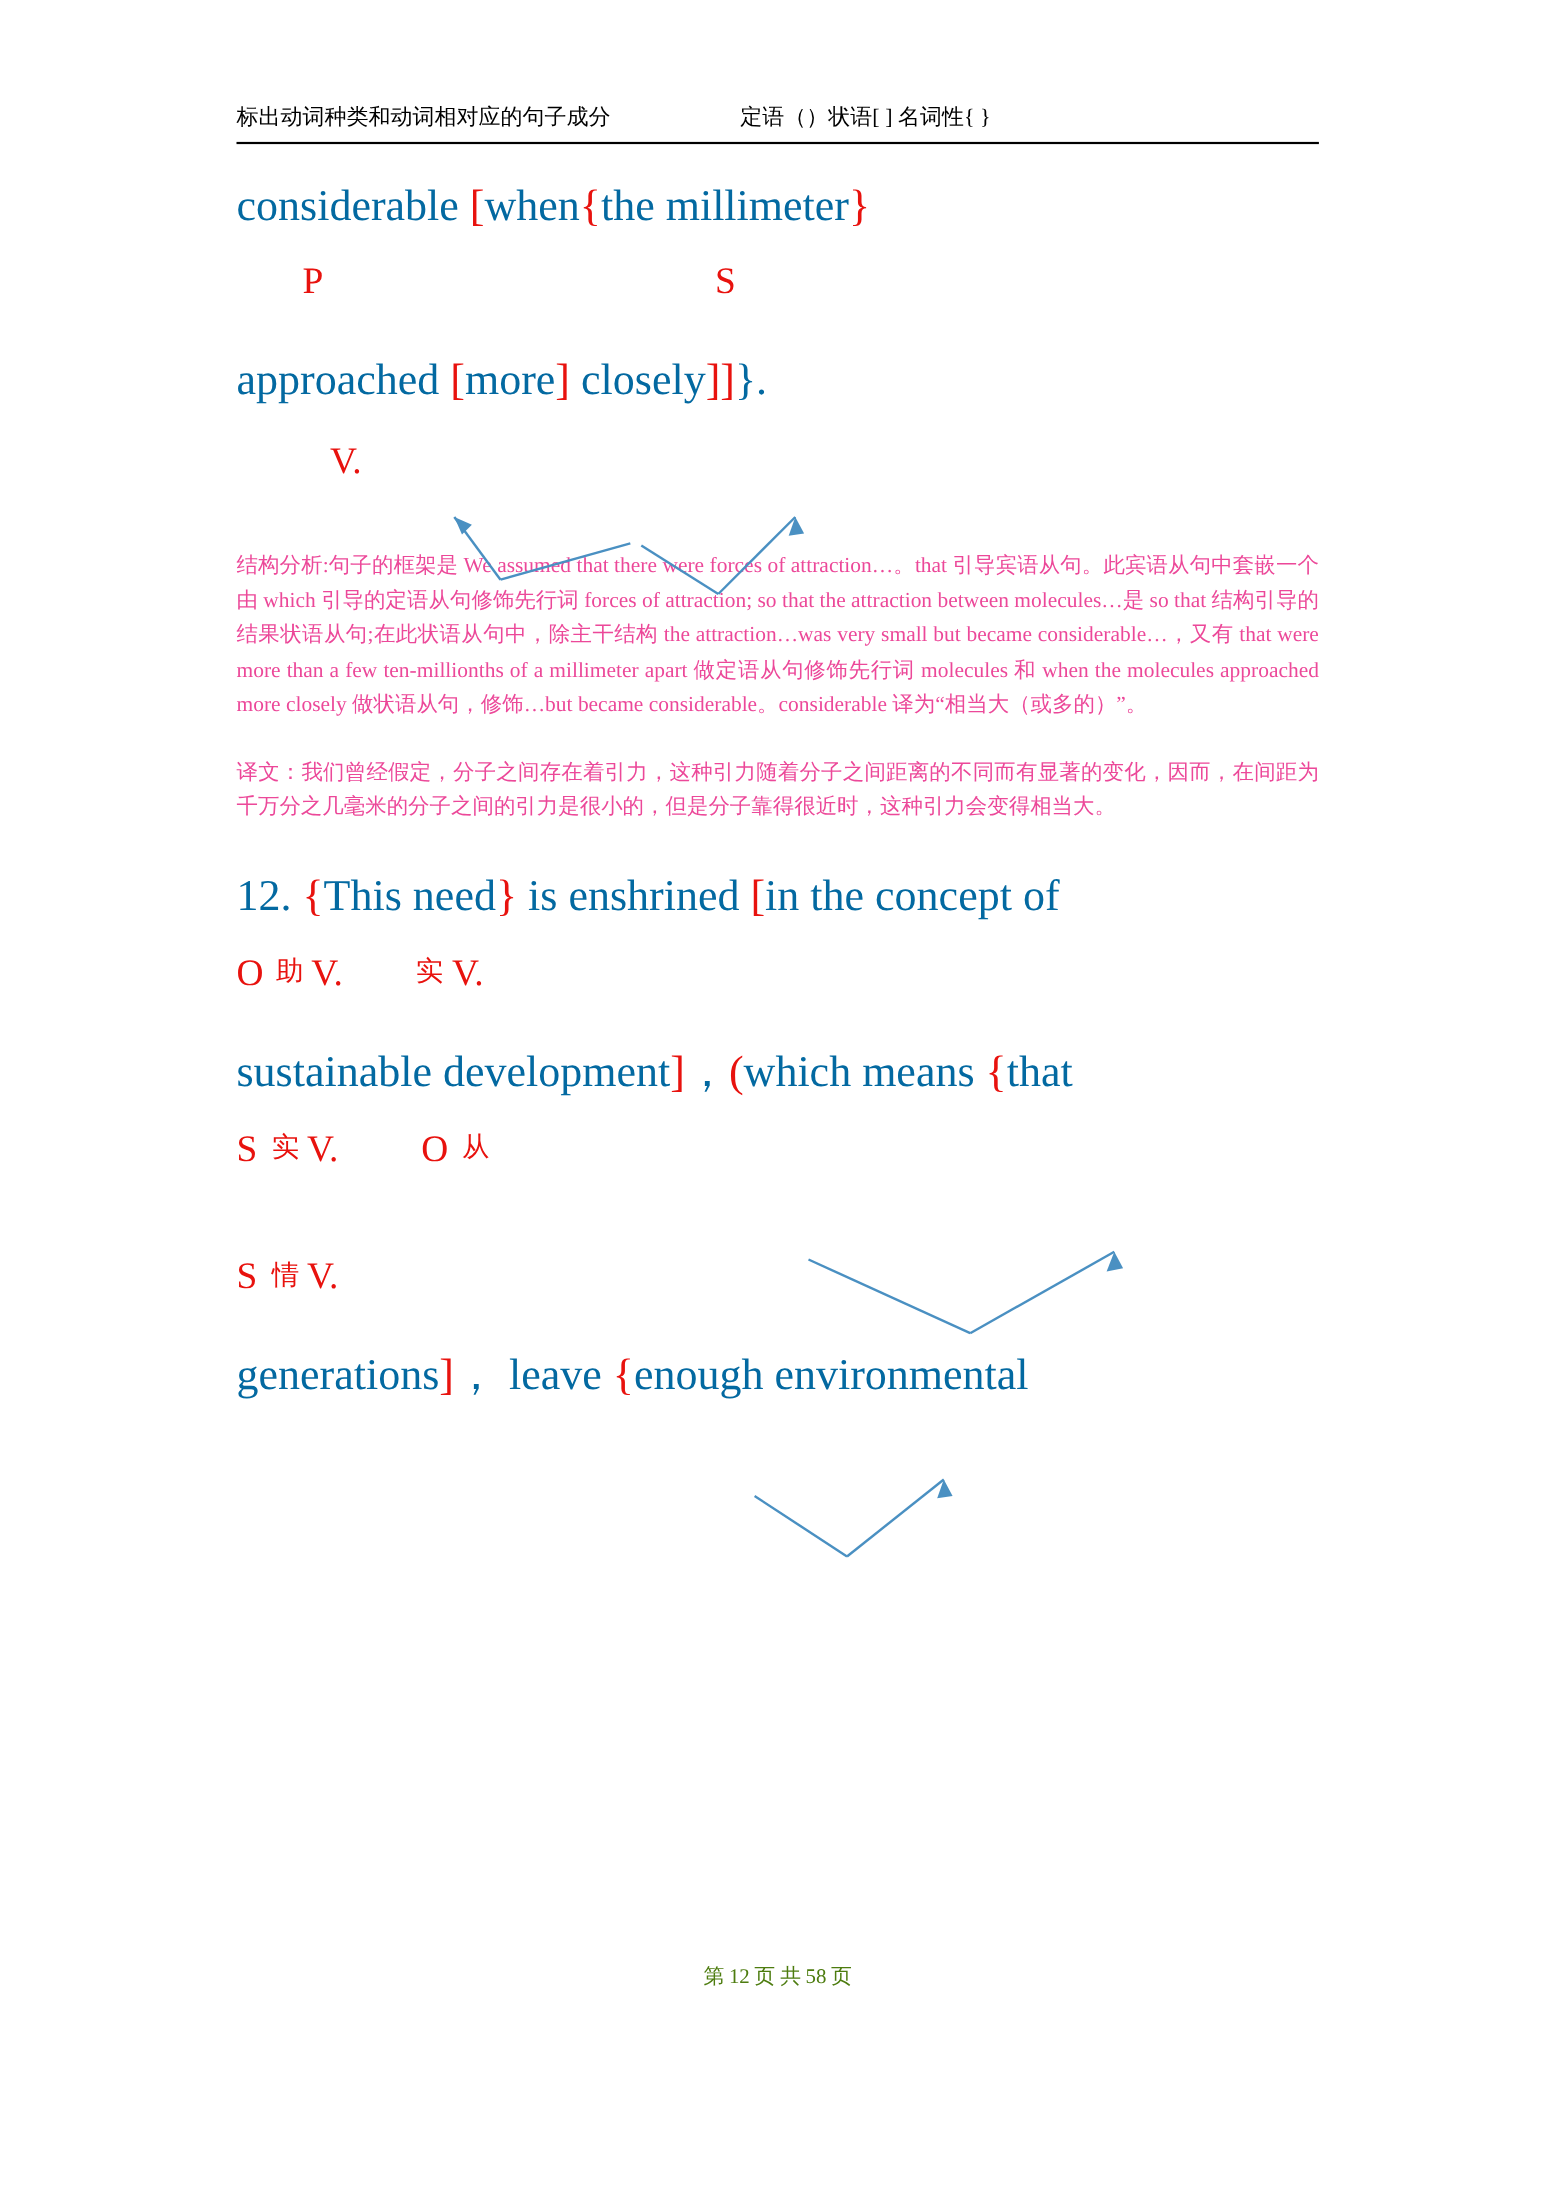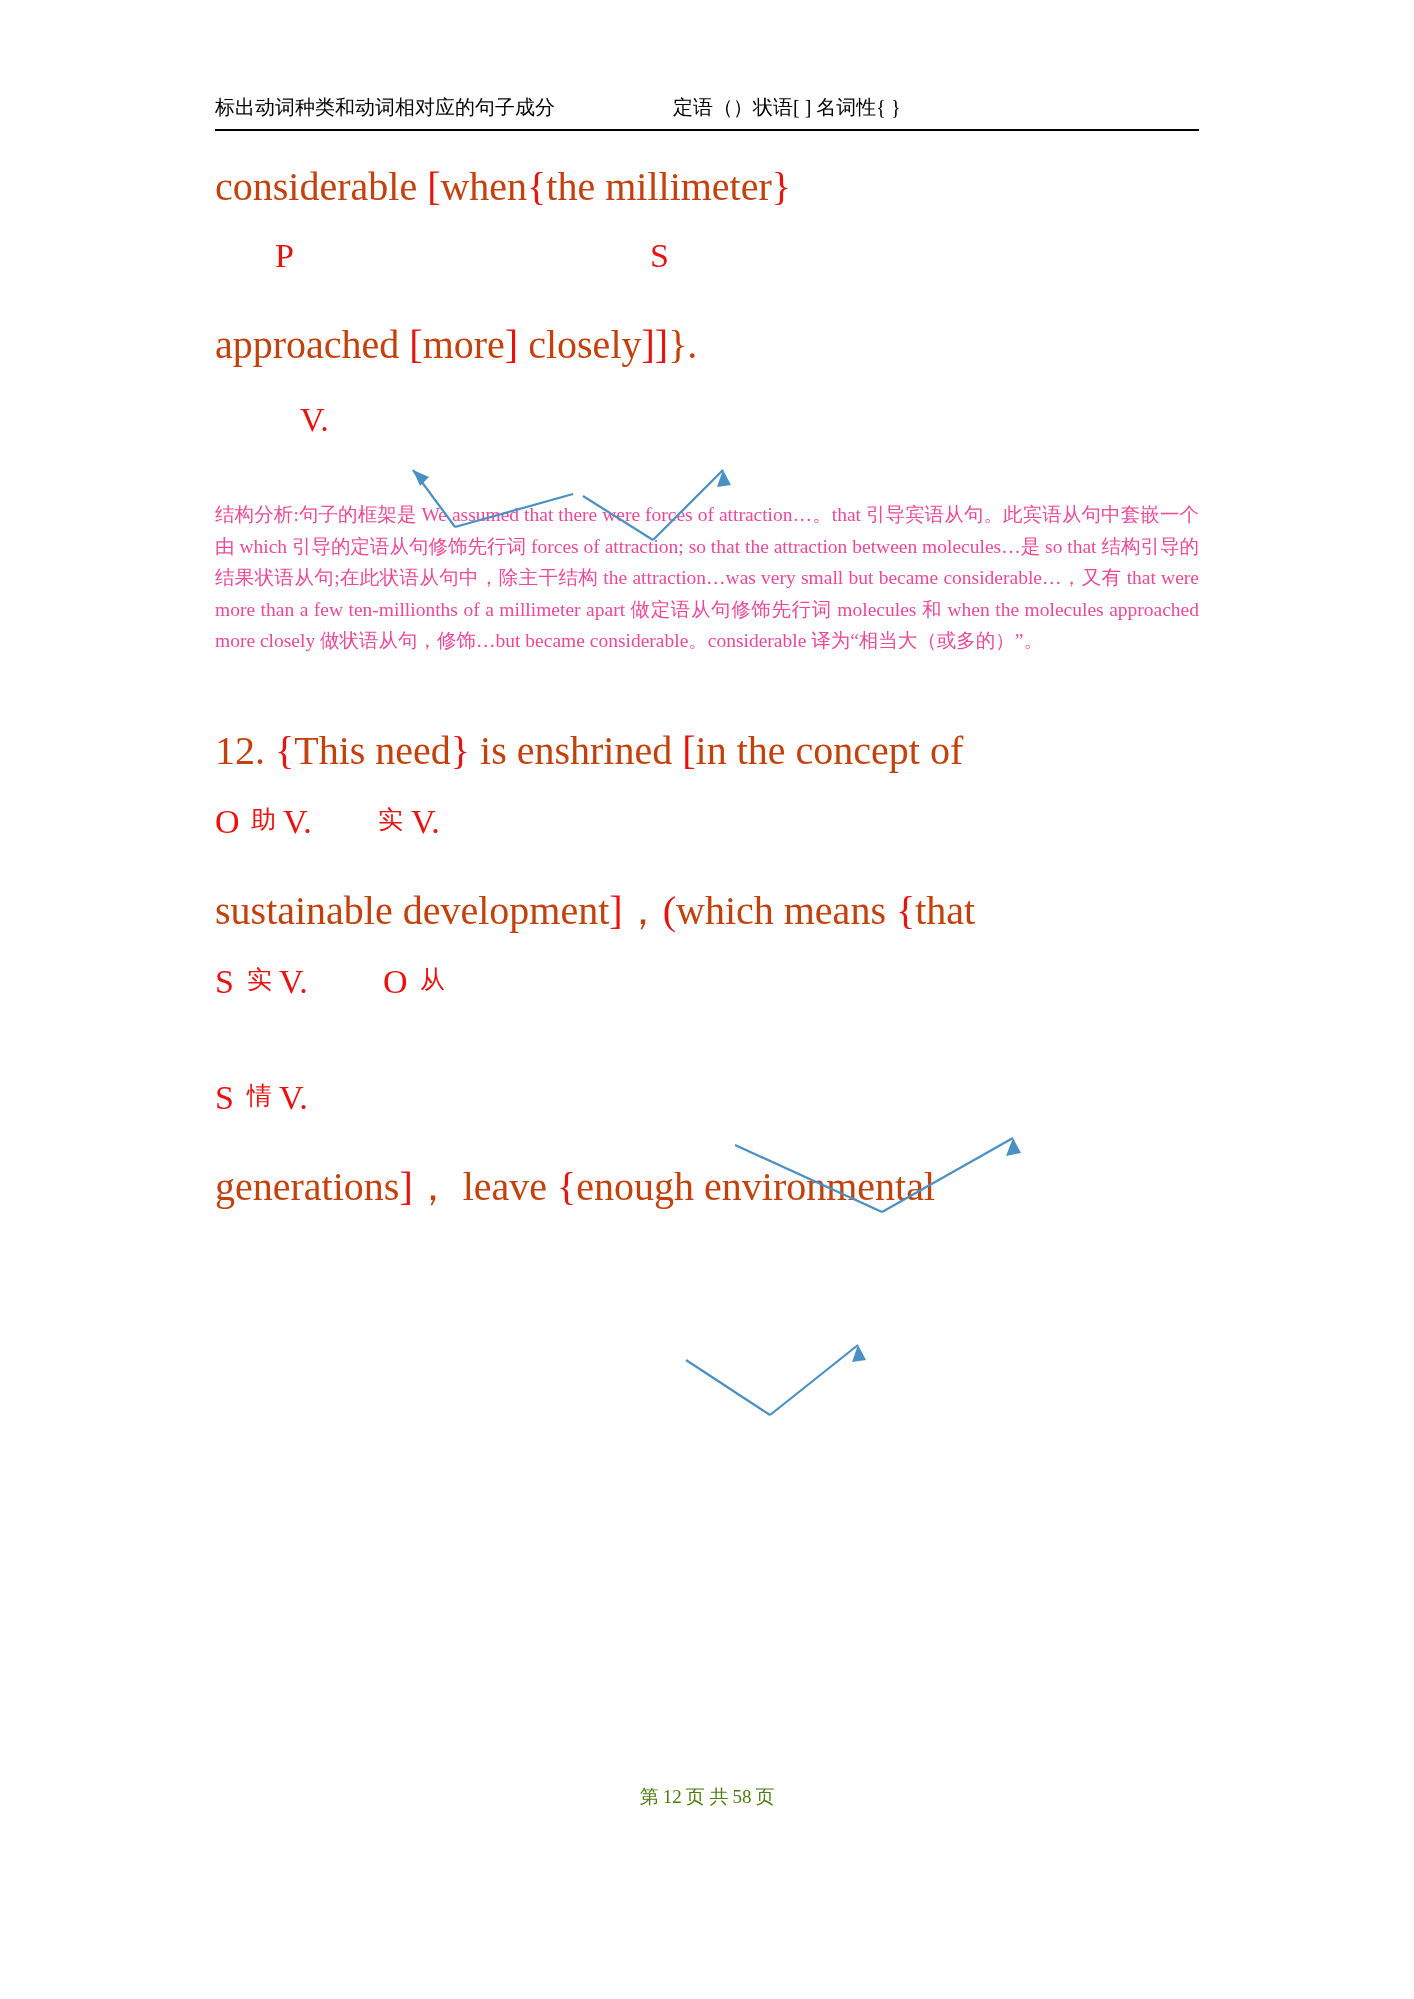--- a/index.html
+++ b/index.html
@@ -43,21 +43,21 @@
   }
 
   
   .big-line {
     font-size: 40px;
     line-height: 1.1;
     white-space: nowrap;
     margin: 0;
   }
   .red { color: #e8120e; }
-  .blk { color: #c2410c; }
+  .blk { color: #0369a1; }
 
   .marker-row {
     font-size: 34px;
     color: #e8120e;
     white-space: nowrap;
     margin: 0;
     position: relative;
     height: 46px;
   }
   .marker-row span.mk {
@@ -121,20 +121,21 @@
 
   <div style="height:34px"></div>
   <div class="marker-row" id="b1m2">
       <span class="mk" style="left: 85px;">V.</span>
     </div>
 
   <div style="height:52px"></div>
   <div class="para">结构分析:句子的框架是 We assumed that there were forces of attraction…。that 引导宾语从句。此宾语从句中套嵌一个由 which 引导的定语从句修饰先行词 forces of attraction; so that the attraction between molecules…是 so that 结构引导的结果状语从句;在此状语从句中，除主干结构 the attraction…was very small but became considerable…，又有 that were more than a few ten-millionths of a millimeter apart 做定语从句修饰先行词 molecules 和 when the molecules approached more closely 做状语从句，修饰…but became considerable。considerable 译为“相当大（或多的）”。</div>
 
   <div style="height:30px"></div>
+  <div class="para">译文：我们曾经假定，分子之间存在着引力，这种引力随着分子之间距离的不同而有显著的变化，因而，在间距为千万分之几毫米的分子之间的引力是很小的，但是分子靠得很近时，这种引力会变得相当大。</div>
 
   <div style="height:42px"></div>
   <div class="big-line" id="i12l1"><span class="blk">12.  </span><span class="red">{</span><span class="blk">This need</span><span class="red">}</span><span class="blk"> is enshrined </span><span class="red">[</span><span class="blk">in the concept of</span></div>
 
   <div style="height:30px"></div>
   <div class="marker-row" id="i12m1">
       <span class="mk" style="left: 0px;">O</span>
       <span class="mk mk-small" style="left: 36px;">助</span>
       <span class="mk" style="left: 68px;">V.</span>
       <span class="mk mk-small" style="left: 163px;">实</span>

